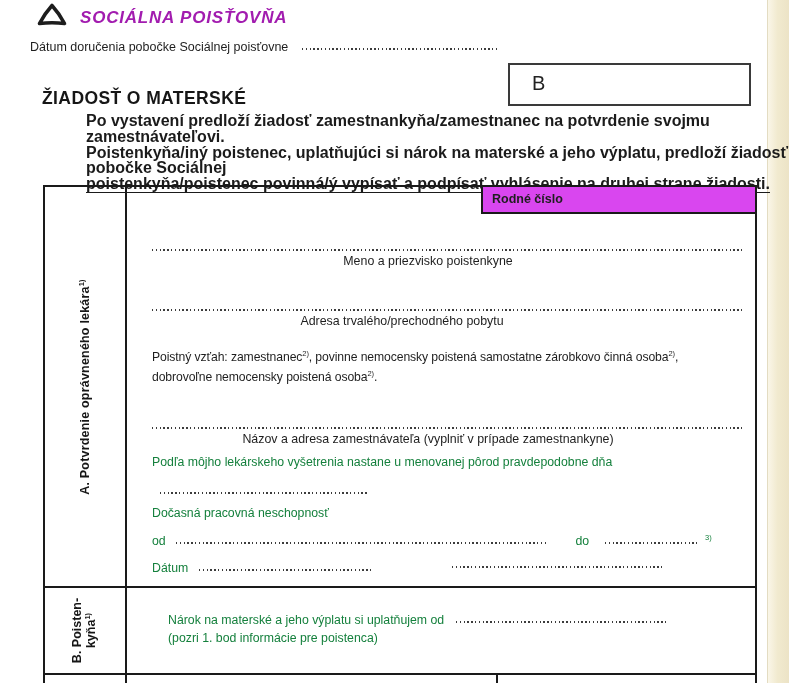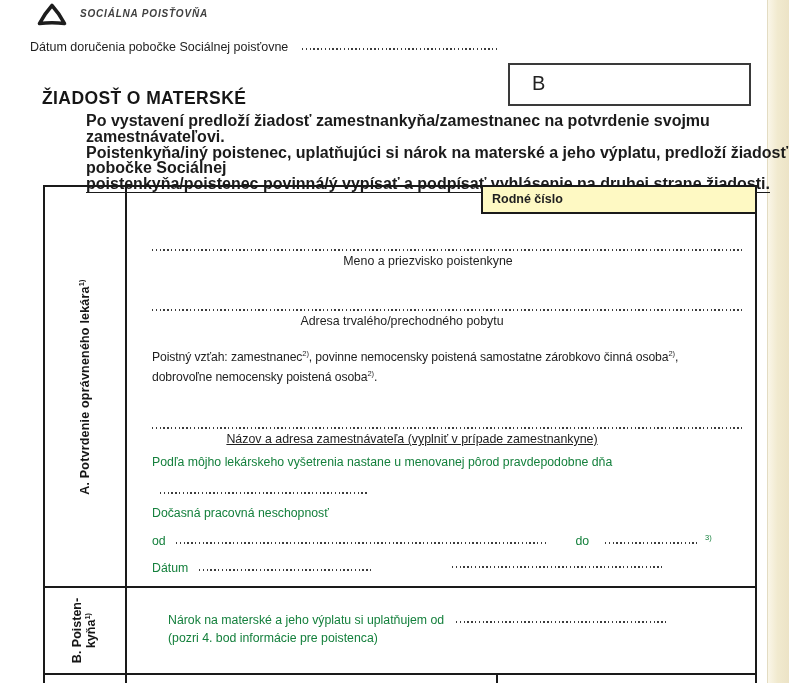--- a/index.html
+++ b/index.html
@@ -7,22 +7,22 @@
   body { font-family:"Liberation Sans","DejaVu Sans",sans-serif; color:#1e1e1e; }
   .page { position:relative; width:789px; height:683px; background:#ffffff; overflow:hidden; }
 
   
   .edge { position:absolute; top:0; right:0; width:22px; height:100%;
           background:linear-gradient(90deg,#faf6e8 0%,#f1eacf 45%,#ece3c6 100%);
           border-left:1px solid #e3dcc2; }
 
   
   .logo { position:absolute; left:36px; top:2px; width:32px; height:26px; }
-  .brand { position:absolute; left:80px; top:8px; font-size:10px; font-weight:bold;
-           font-style:italic; letter-spacing:0.8px; color:#404040; }
+  .brand { position:absolute; left:80px; top:8px; font-size:17px; font-weight:bold;
+           font-style:italic; letter-spacing:0.8px; color:#a21caf; }
   .dateline { position:absolute; left:30px; top:40px; font-size:12.5px; white-space:nowrap; }
 
   .bbox { position:absolute; left:508px; top:63px; width:243px; height:43px;
           border:2px solid #3a3a3a; }
   .bbox span { position:absolute; left:22px; top:7px; font-size:20px; color:#222; }
 
   .title { position:absolute; left:42px; top:88px; font-size:17.5px; font-weight:bold;
            letter-spacing:0.4px; color:#161616; }
   .intro { position:absolute; left:42px; top:113px; width:715px; font-size:16px;
            font-weight:bold; line-height:15.8px; color:#1b1b1b;margin-left:44px; }
@@ -37,21 +37,21 @@
   
   .tbl { position:absolute; left:43px; top:185px; width:714px; height:520px;
          border:2px solid #1a1a1a; }
   .vcol  { position:absolute; left:125px; top:187px; width:2px; height:496px; background:#1a1a1a; }
   .hla   { position:absolute; left:45px; top:586px; width:710px; height:2px; background:#1a1a1a; }
   .hlb   { position:absolute; left:45px; top:673px; width:710px; height:2px; background:#1a1a1a; }
   .vrow3 { position:absolute; left:496px; top:675px; width:2px; height:8px; background:#1a1a1a; }
 
   .rcbox { position:absolute; left:481px; top:187px; width:274px; height:27px;
            border-left:2px solid #1a1a1a; border-bottom:2px solid #1a1a1a;
-           padding-left:9px; font-size:12.5px; font-weight:bold; line-height:25px; background:#fef9c3; }
+           padding-left:9px; font-size:12.5px; font-weight:bold; line-height:25px; background:#d946ef; }
 
   
   .vlabel { position:absolute; display:flex; align-items:center; justify-content:center; }
   .vl-a { left:45px; top:187px; width:80px; height:399px; }
   .vl-b { left:45px; top:588px; width:80px; height:85px; }
   .rot  { transform:rotate(-90deg); white-space:nowrap; font-weight:bold; font-size:12.5px;
           letter-spacing:0.2px; color:#161616; }
   .rot2 { transform:rotate(-90deg); white-space:nowrap; font-weight:bold; font-size:12.5px;
           line-height:13.5px; text-align:center; color:#161616; }
 
@@ -119,21 +119,21 @@
 
   <div class="dotline" style="left:152px;top:309px;width:590px;"></div>
   <div class="cap" style="left:152px;top:314px;width:500px;">Adresa trvalého/prechodného pobytu</div>
 
   <div class="rel">
     <div><span>Poistný vzťah: zamestnanec</span><sup>2)</sup><span>, povinne nemocensky poistená samostatne zárobkovo činná osoba</span><sup>2)</sup><span>,</span></div>
     <div><span>dobrovoľne nemocensky poistená osoba</span><sup>2)</sup><span>.</span></div>
   </div>
 
   <div class="dotline" style="left:152px;top:427px;width:590px;"></div>
-  <div class="cap" style="left:152px;top:432px;width:520px;text-decoration:underline;">Názov a adresa zamestnávateľa (vyplniť v prípade zamestnankyne)</div>
+  <div class="cap" style="left:168px;top:432px;width:520px;">Názov a adresa zamestnávateľa (vyplniť v prípade zamestnankyne)</div>
 
   <div class="ftext" style="left:152px;top:455px;">Podľa môjho lekárskeho vyšetrenia nastane u menovanej pôrod pravdepodobne dňa</div>
   <div class="dotline" style="left:160px;top:492px;width:208px;"></div>
 
   <div class="ftext" style="left:152px;top:506px;">Dočasná pracovná neschopnosť</div>
 
   <div class="ftext" style="left:152px;top:534px;">
     <span>od</span>
     <span class="idots" style="width:372px;margin-left:7px;"></span>
     <span style="margin-left:24px;text-align:center;">do</span>
@@ -145,15 +145,15 @@
     <span>Dátum</span>
     <span class="idots" style="width:172px;margin-left:7px;"></span>
   </div>
 
   <div class="dotline" style="left:452px;top:566px;width:211px;"></div>
 
   <div class="ftext" style="left:168px;top:613px;">
     <span>Nárok na materské a jeho výplatu si uplatňujem od</span>
     <span class="idots" style="width:210px;margin-left:8px;"></span>
   </div>
-  <div class="ftext" style="left:168px;top:631px;">(pozri 4. bod informácie pre poistenca)</div>
+  <div class="ftext" style="left:168px;top:631px;">(pozri 1. bod informácie pre poistenca)</div>
 
 </div>
 
 </body></html>

